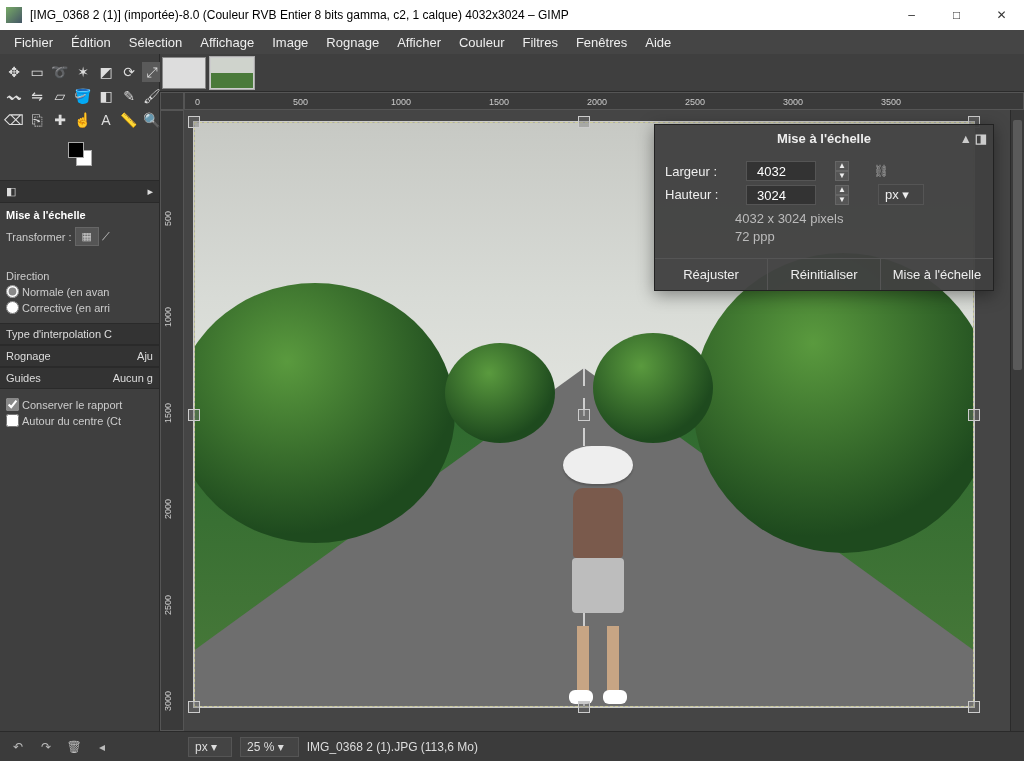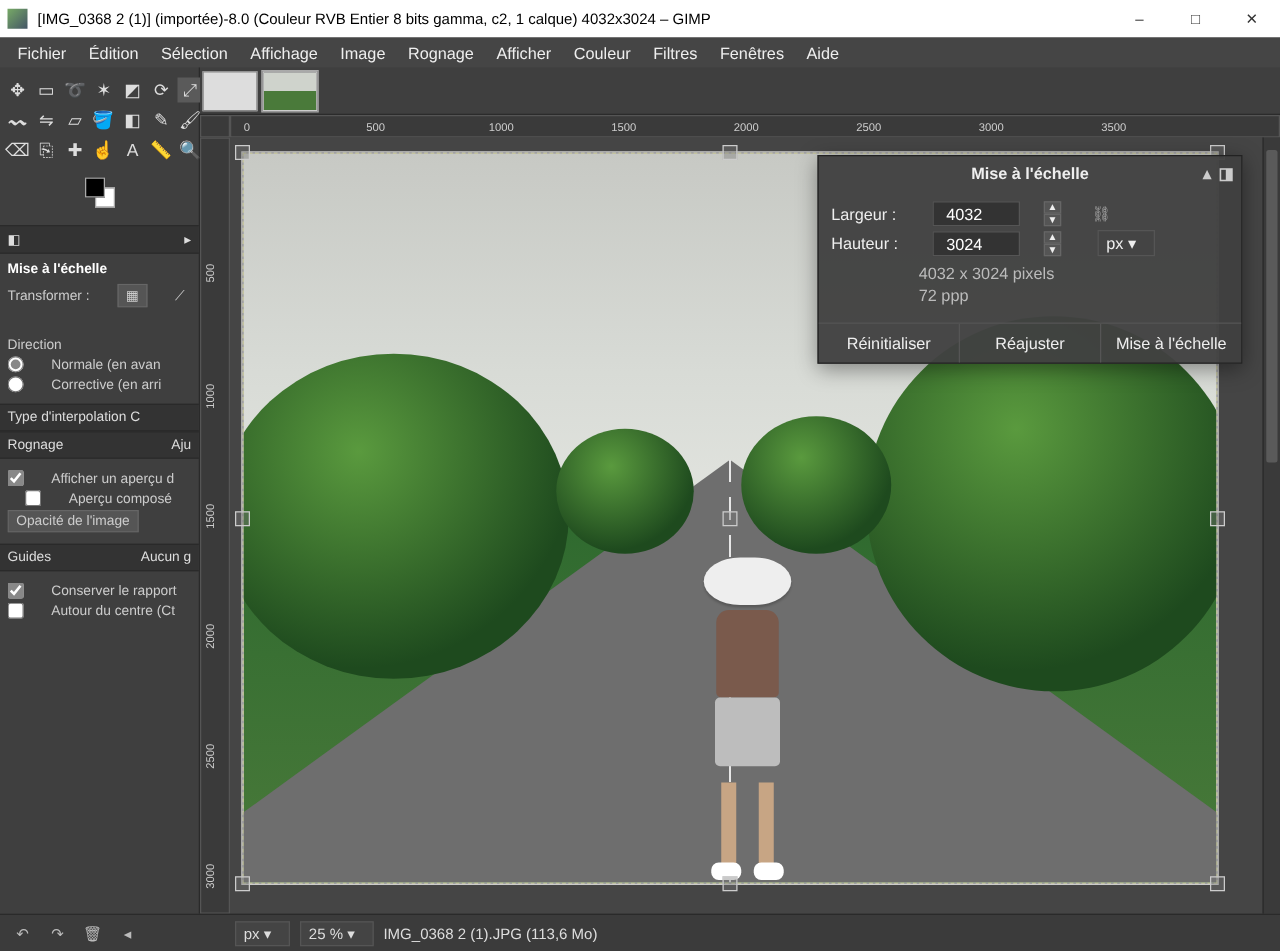--- a/index.html
+++ b/index.html
@@ -18,21 +18,21 @@
 .toolgrid { display:grid; grid-template-columns:repeat(7,20px); gap:4px 3px; padding:4px 2px; }
 .toolbtn { width:20px; height:20px; display:flex; align-items:center; justify-content:center; color:#ddd; font-size:14px; }
 .toolbtn.active { background:#5a5a5a; }
 .fgbg { position:relative; width:40px; height:28px; margin:8px auto 0; }
 .fgbg .sw { width:16px; height:16px; border:1px solid #aaa; position:absolute; }
 .fgbg .fg { background:#000; top:0; left:8px; z-index:2; }
 .fgbg .bg { background:#fff; top:8px; left:16px; }
 .hdr { background:#333; padding:4px 6px; display:flex; justify-content:space-between; align-items:center; font-size:11px; border-top:1px solid #2a2a2a; border-bottom:1px solid #2a2a2a;}
 .options { padding:6px 6px; font-size:11px; color:#ccc; }
 .options .lbl { color:#fff; font-weight:700; margin-bottom:6px; }
-.options .row { display:flex; align-items:center; gap:22px; margin:3px 0; white-space:nowrap; overflow:hidden; }
+.options .row { display:flex; align-items:center; gap:3px; margin:3px 0; white-space:nowrap; overflow:hidden; }
 .options .btnchip { background:#555; padding:2px 6px; border:1px solid #666; }
 .options input[type=radio]{accent-color:#888;}
 .options input[type=checkbox]{accent-color:#888;}
 
 .canvaswrap { position:absolute; top:54px; left:160px; right:0; bottom:30px; background:#454545; display:flex; flex-direction:column; }
 .thumbrow { height:38px; display:flex; align-items:center; padding:0 2px; gap:4px; background:#3f3f3f; border-bottom:1px solid #2b2b2b;}
 .thumb { width:44px; height:32px; border:1px solid #888; background:#ddd; position:relative; }
 .thumb.active { border:1px solid #ccc; outline:1px solid #aaa; }
 .rulerbar { display:flex; height:18px; background:#3a3a3a; }
 .corner { width:24px; height:18px; background:#3a3a3a; border:1px solid #555; }
@@ -168,33 +168,20 @@
         <input type="radio" style="">
         <span>Corrective (en arri</span>
       </div>
   </div>
   <div class="hdr">
       <span>Type d'interpolation C</span>
     </div>
   <div class="hdr">
     <span>Rognage</span>
     <span>Aju</span>
-  </div>
-  <div class="options">
-    <div class="row">
-        <input type="checkbox" checked="" style="">
-        <span>Afficher un aperçu d</span>
-      </div>
-    <div class="row" style="padding-left:14px;">
-        <input type="checkbox" style="">
-        <span>Aperçu composé</span>
-      </div>
-    <div class="row">
-        <span class="btnchip">Opacité de l'image</span>
-      </div>
   </div>
   <div class="hdr">
       <span>Guides</span>
       <span>Aucun g</span>
     </div>
   <div class="options">
     <div class="row">
         <input type="checkbox" checked="" style="">
         <span>Conserver le rapport</span>
       </div>
@@ -288,22 +275,22 @@
                 <div class="spin">▼</div>
               </div>
             <div class="unitsel"><span>px</span> ▾</div>
           </div>
           <div class="info">
             <div>4032 x 3024 pixels</div>
             <div>72 ppp</div>
           </div>
         </div>
         <div class="dlgbtns">
+          <div>Réajuster</div>
           <div>Réinitialiser</div>
-          <div>Réajuster</div>
           <div>Mise à l'échelle</div>
         </div>
       </div>
     </div>
   </div>
 </div>
 
 <div class="scrolly">
     <div class="thumb2"></div>
   </div>

